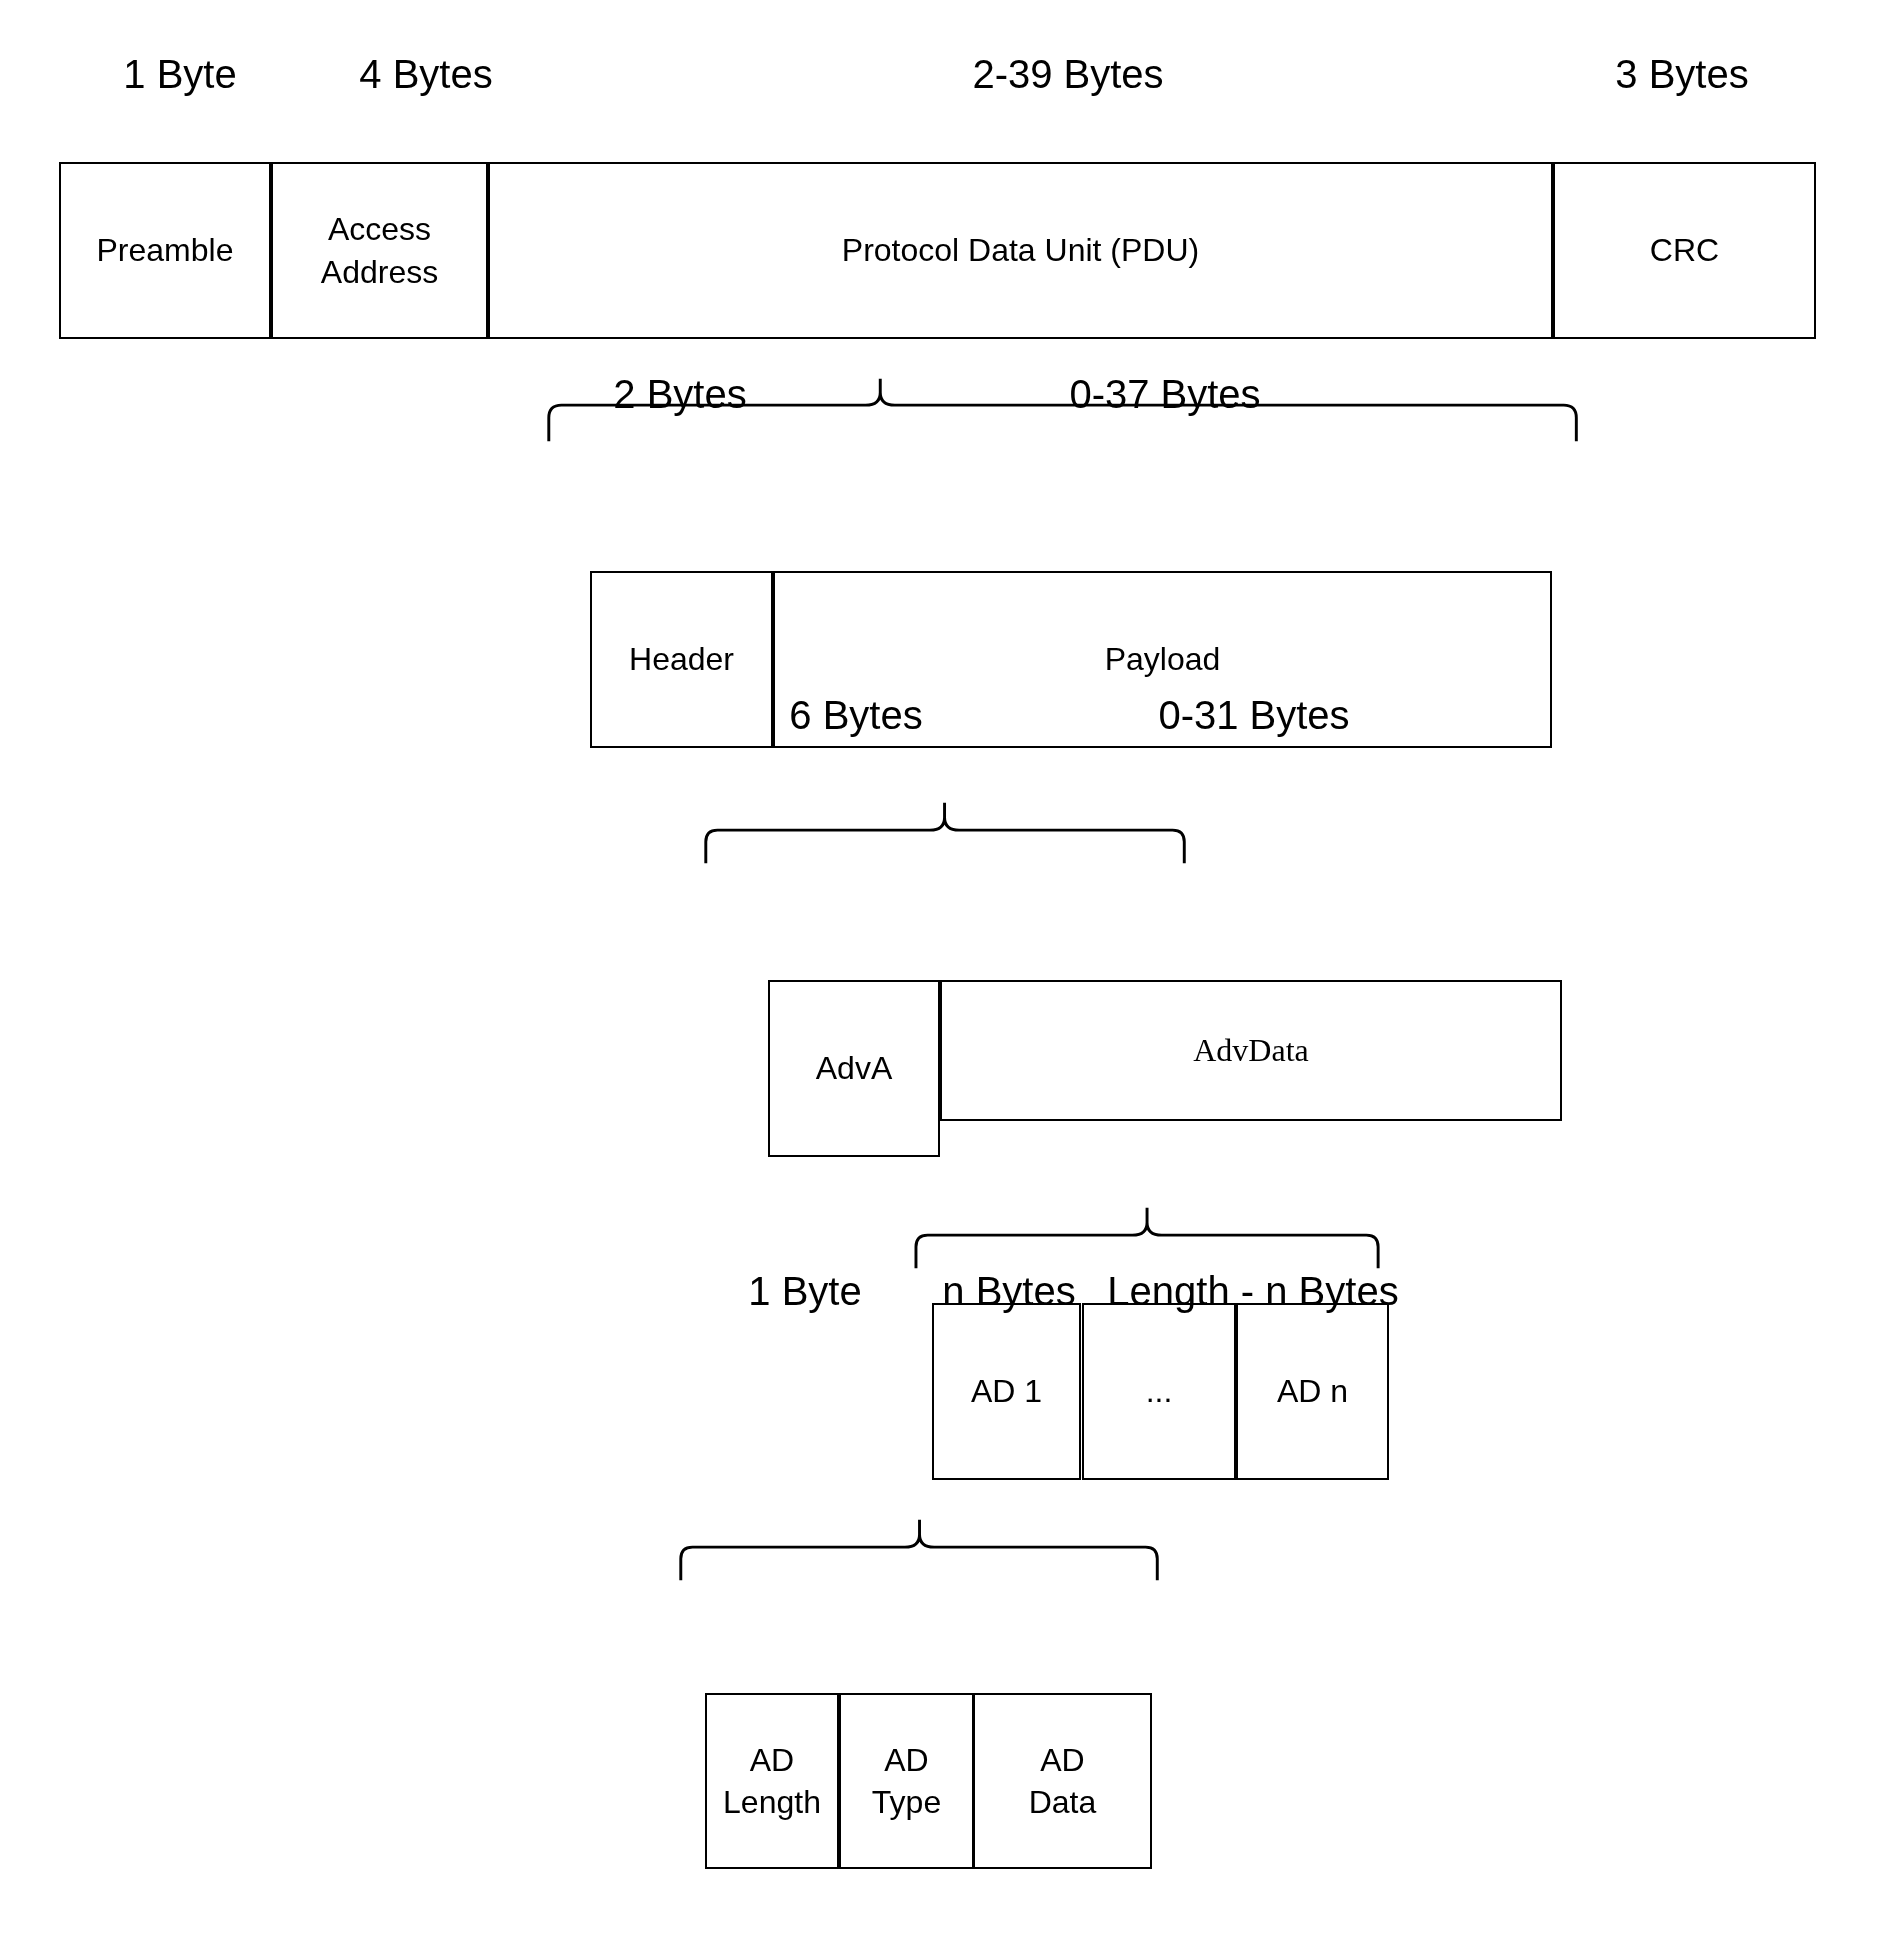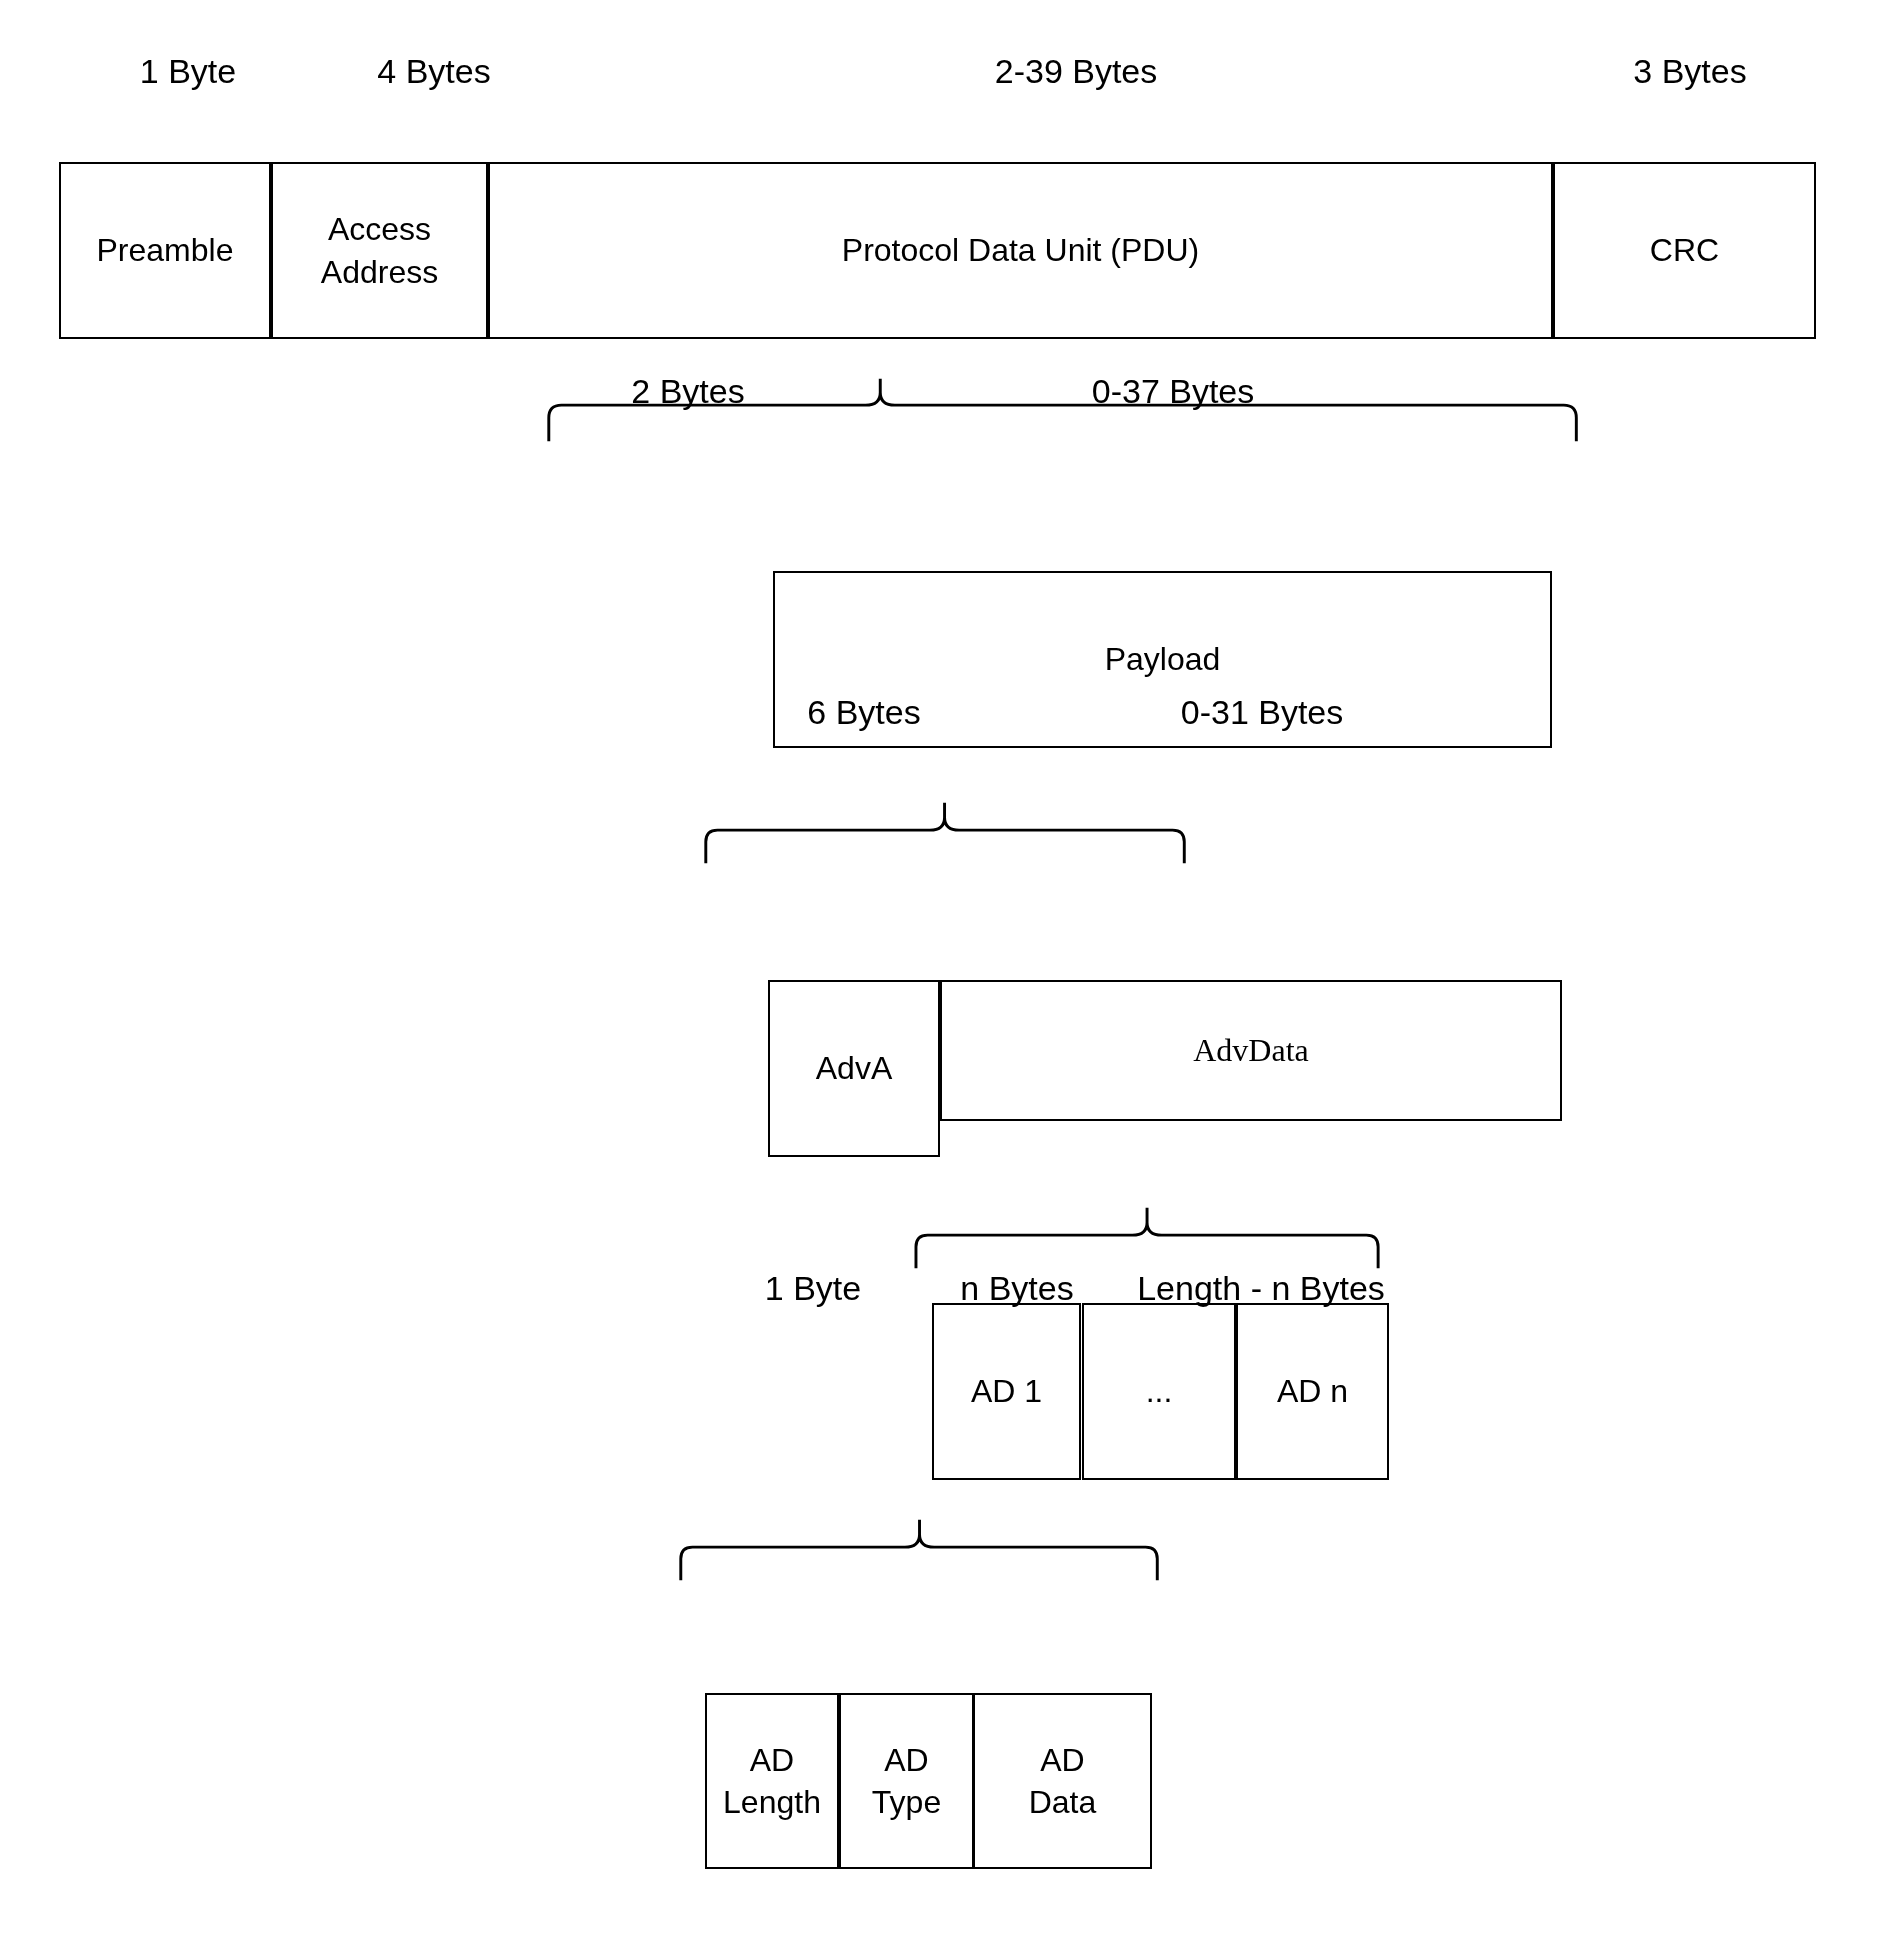--- a/index.html
+++ b/index.html
@@ -27,27 +27,26 @@
     align-items: center;
     justify-content: center;
     text-align: center;
     font-size: 32px;
     line-height: 1.32;
     color: #000000;
     white-space: pre-line;
   }
   .size-label {
     position: absolute;
-    font-size: 34px;
+    font-size: 40px;
     line-height: 1;
     color: #000000;
     white-space: nowrap;
     text-align: center;
     transform: translateX(-50%);
-    margin-left: 8px;
   }
   .brace {
     position: absolute;
     overflow: visible;
   }
   .brace path {
     fill: none;
     stroke: #000000;
     stroke-width: 3;
     stroke-linecap: butt;
@@ -69,20 +68,21 @@
   <div class="field-box" style="left:488px; top:162px; width:1065px; height:177px;">Protocol Data Unit (PDU)</div>
   <div class="field-box" style="left:1553px; top:162px; width:263px; height:177px;">CRC</div>
 
   <svg class="brace" style="left:541px; top:371px; width:1048px; height:78px;" viewBox="0 0 1075 80">
     <path d="M 8 72 L 8 48 Q 8 35 21 35 L 333 35 Q 348 35 348 22 L 348 8 L 348 22 Q 348 35 363 35 L 1049 35 Q 1062 35 1062 48 L 1062 72"></path>
   </svg>
 
   <div class="size-label" style="left:680px; top:374px;">2 Bytes</div>
   <div class="size-label" style="left:1165px; top:374px;">0-37 Bytes</div>
 
+  <div class="field-box" style="left:590px; top:571px; width:183px; height:177px;">Header</div>
   <div class="field-box" style="left:773px; top:571px; width:779px; height:177px;text-align:right;">Payload</div>
 
   <svg class="brace" style="left:698px; top:795px; width:497px; height:78px;" viewBox="0 0 510 80">
     <path d="M 8 70 L 8 48 Q 8 36 20 36 L 238 36 Q 253 36 253 23 L 253 8 L 253 23 Q 253 36 268 36 L 487 36 Q 499 36 499 48 L 499 70"></path>
   </svg>
 
   <div class="size-label" style="left:856px; top:695px;">6 Bytes</div>
   <div class="size-label" style="left:1254px; top:695px;">0-31 Bytes</div>
 
   <div class="field-box" style="left:768px; top:980px; width:172px; height:177px;">AdvA</div>

